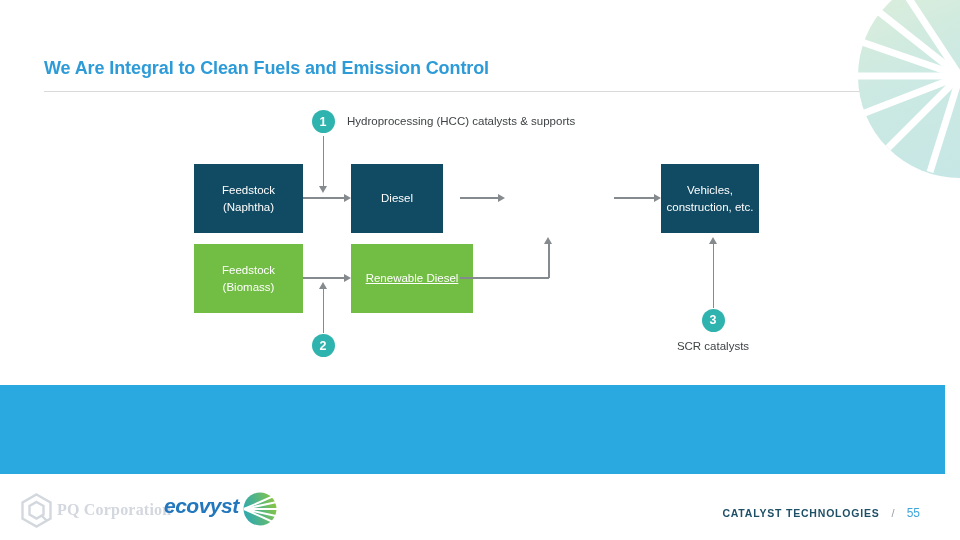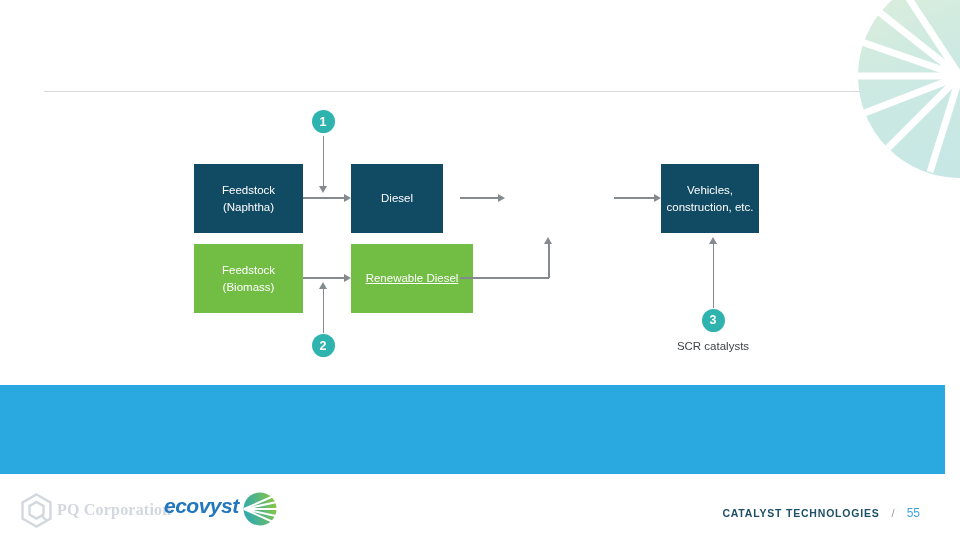--- a/index.html
+++ b/index.html
@@ -54,20 +54,21 @@
   .footer-right { position:absolute; right:40px; top:506px; display:flex; align-items:baseline; gap:12px; }
   .footer-section { font-size:10.5px; font-weight:bold; color:#1d4f66; letter-spacing:0.8px; }
   .footer-sep { font-size:11px; color:#9aa0a5; }
   .footer-page { font-size:12px; color:#41a5dc; }
 </style>
 </head>
 <body>
 
 <div class="slide">
 
+  <div class="title">We Are Integral to Clean Fuels and Emission Control</div>
   <div class="title-rule"></div>
 
   <svg class="fan" viewBox="0 0 112 180">
     <defs>
       <linearGradient id="fanGrad" x1="0.2" y1="0" x2="0.6" y2="1">
         <stop offset="0" stop-color="#dceedb"></stop>
         <stop offset="0.45" stop-color="#cce9e2"></stop>
         <stop offset="1" stop-color="#c6e7e6"></stop>
       </linearGradient>
     </defs>
@@ -77,20 +78,21 @@
       <line x1="112" y1="76" x2="26" y2="8"></line>
       <line x1="112" y1="76" x2="8" y2="40"></line>
       <line x1="112" y1="76" x2="4" y2="76"></line>
       <line x1="112" y1="76" x2="14" y2="114"></line>
       <line x1="112" y1="76" x2="40" y2="148"></line>
       <line x1="112" y1="76" x2="82" y2="172"></line>
     </g>
   </svg>
 
   <div class="badge" style="left:311.5px; top:110px;">1</div>
+  <div class="step-label" style="left:347px; top:115px;">Hydroprocessing (HCC) catalysts &amp; supports</div>
 
   <div class="fbox navy b0">
     <span>Feedstock</span>
     <span>(Naphtha)</span>
   </div>
   <div class="fbox navy b1">
     <span>Diesel</span>
   </div>
   <div class="fbox navy b3">
     <span>Vehicles,</span>

